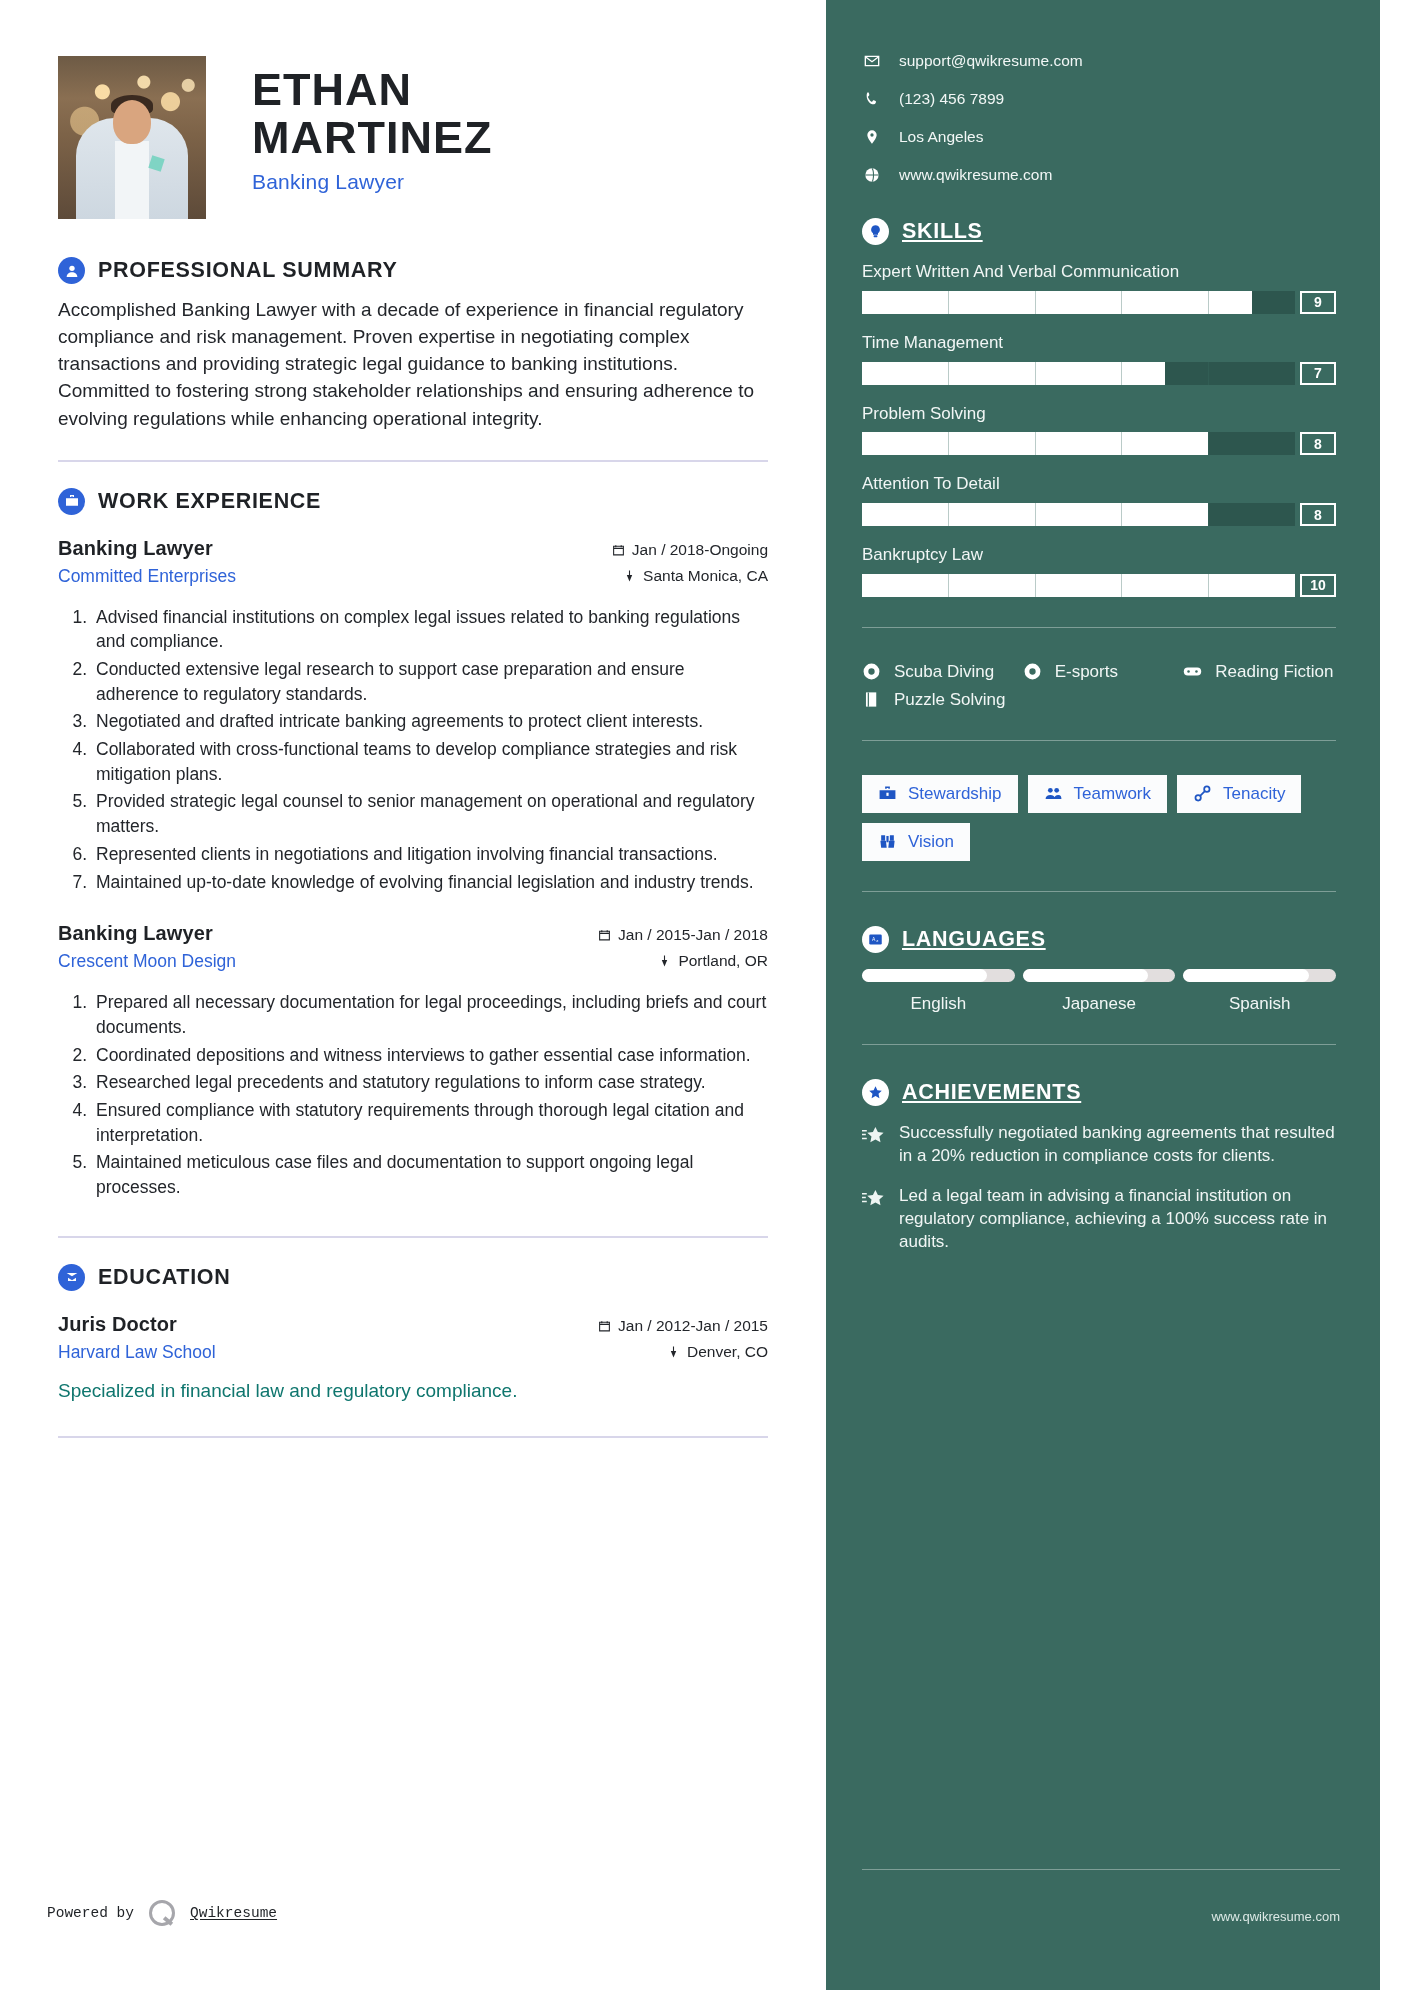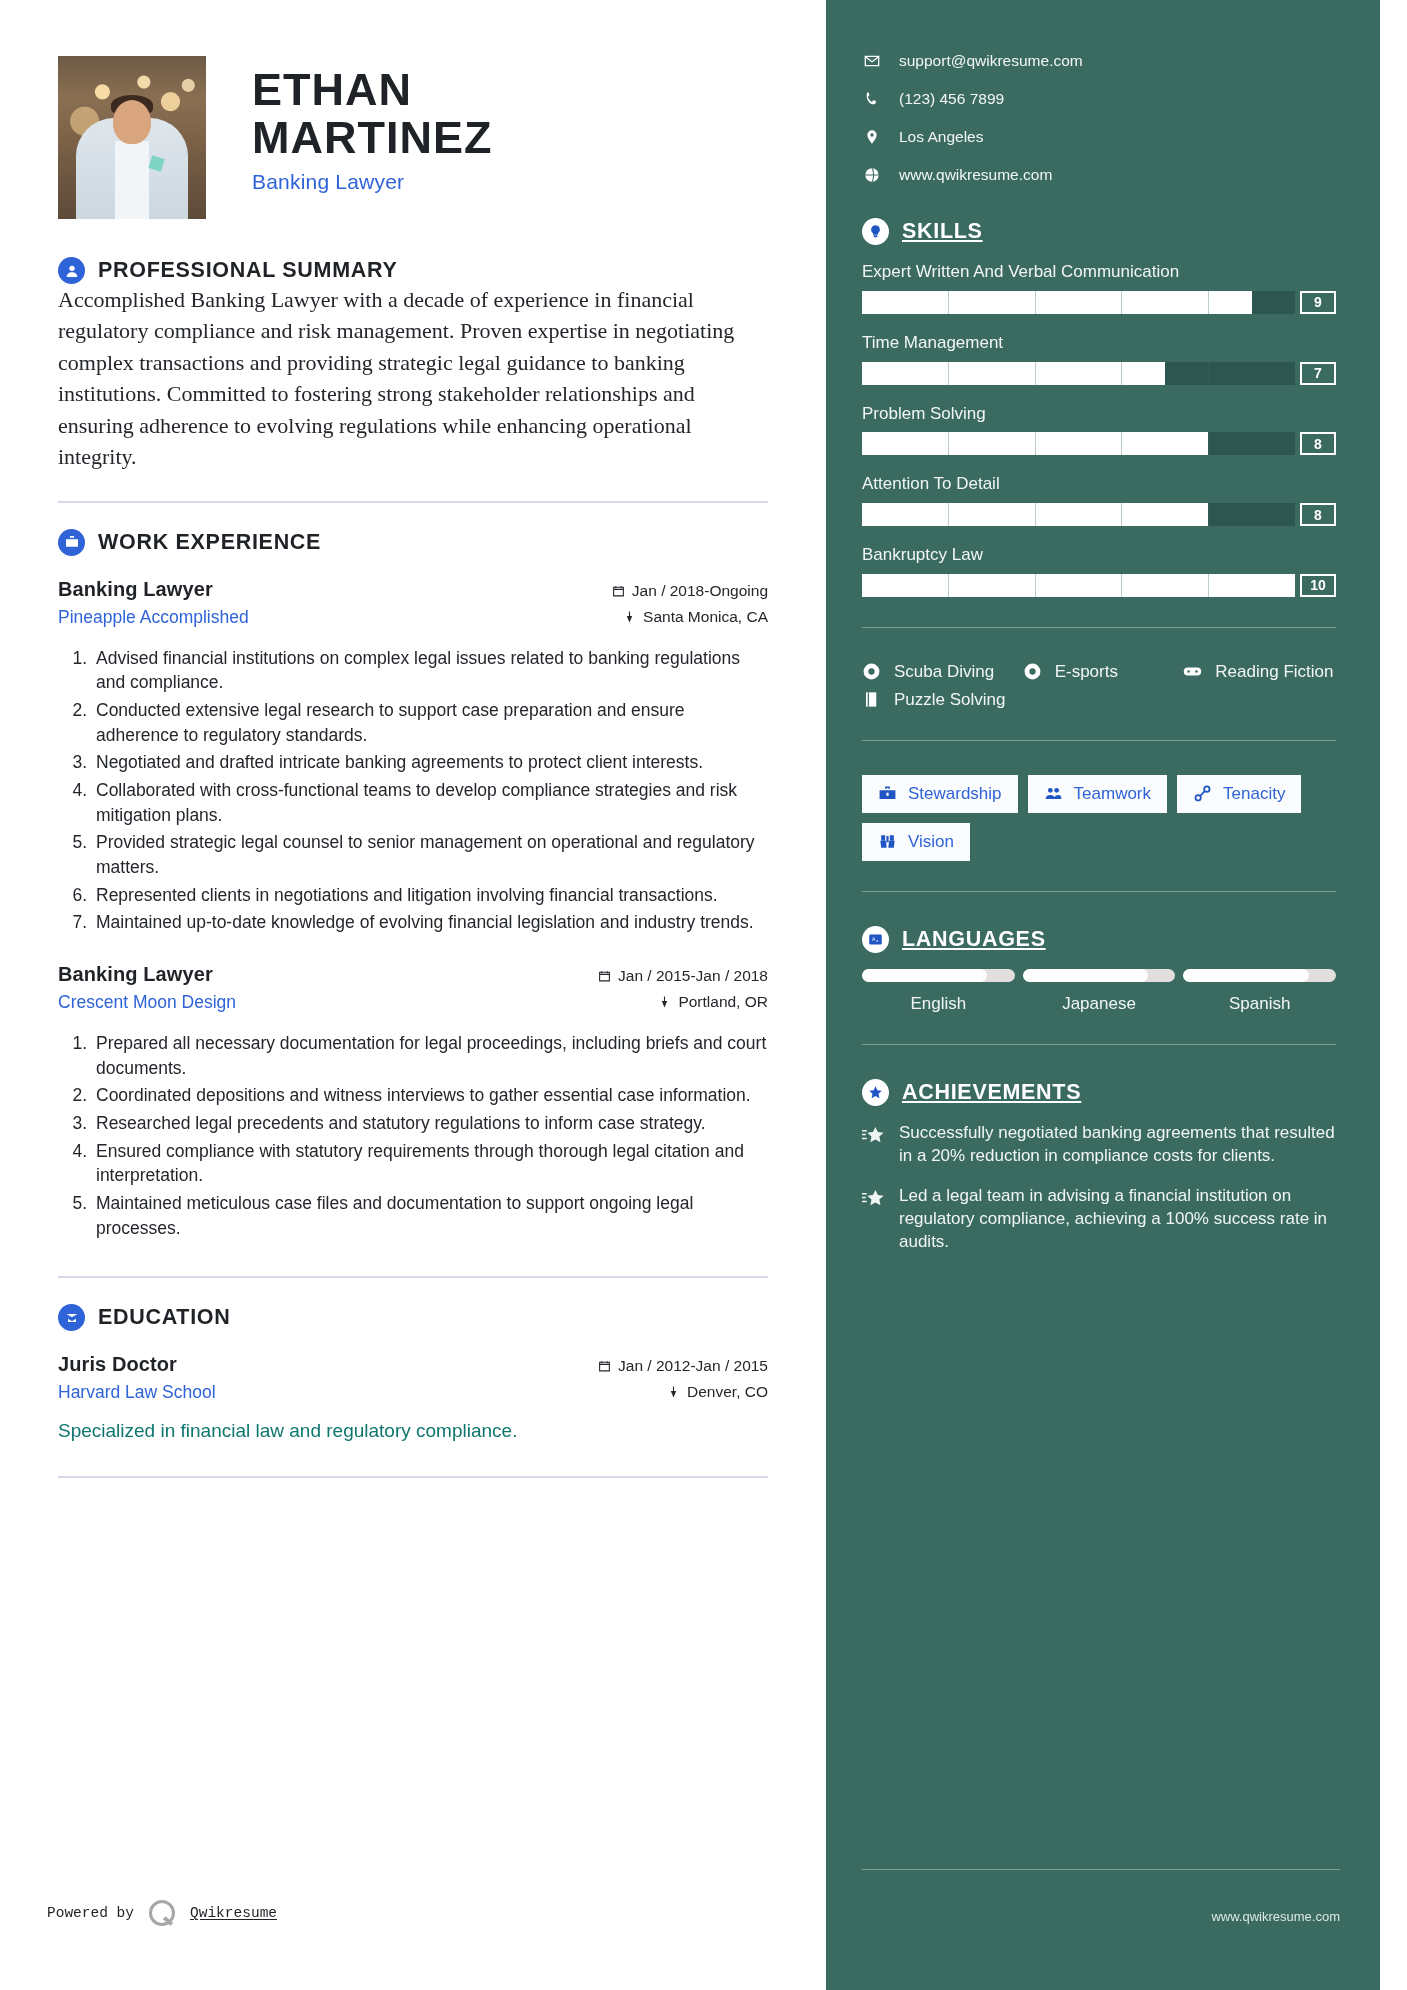--- a/index.html
+++ b/index.html
@@ -103,25 +103,24 @@
     border-radius: 50%;
     flex: 0 0 27px;
     display: flex; align-items: center; justify-content: center;
     background: #2f63d8;
     color: #fff;
   }
   .ic svg { width: 16px; height: 16px; fill: #fff; display:block; }
 
   .left-sec { margin-top: 38px; }
   .summary {
-    margin-top: 0;
-    font-size: 22px;
+    margin-top: 12px;
+    font-size: 19px;
     line-height: 1.43;
     color: #23262b;
-    font-family: Liberation Serif, serif;
   }
   .divider {
     height: 2px;
     background: #d8d6ea;
     margin-top: 28px;
   }
 
   
   .job { margin-top: 22px; }
   .job-top {
@@ -383,21 +382,21 @@
               <rect x="10.6" y="11" width="2.8" height="4"></rect>
             </svg>
         </span>
         <span class="sec-title">WORK EXPERIENCE</span>
       </div>
 
       <div class="job">
         <div class="job-top">
           <div>
             <div class="job-title">Banking Lawyer</div>
-            <div class="job-company">Pineapple Accomplished</div>
+            <div class="job-company">Committed Enterprises</div>
           </div>
           <div class="job-meta">
             <div class="meta-line">
               <svg viewBox="0 0 24 24">
                   <path d="M3 5h18v16H3zM3 9h18" fill="none" stroke="#23262b" stroke-width="2"></path>
                   <path d="M7 3v4M17 3v4" stroke="#23262b" stroke-width="2"></path>
                 </svg>
               <span>Jan / 2018-Ongoing</span>
             </div>
             <div class="meta-line">

